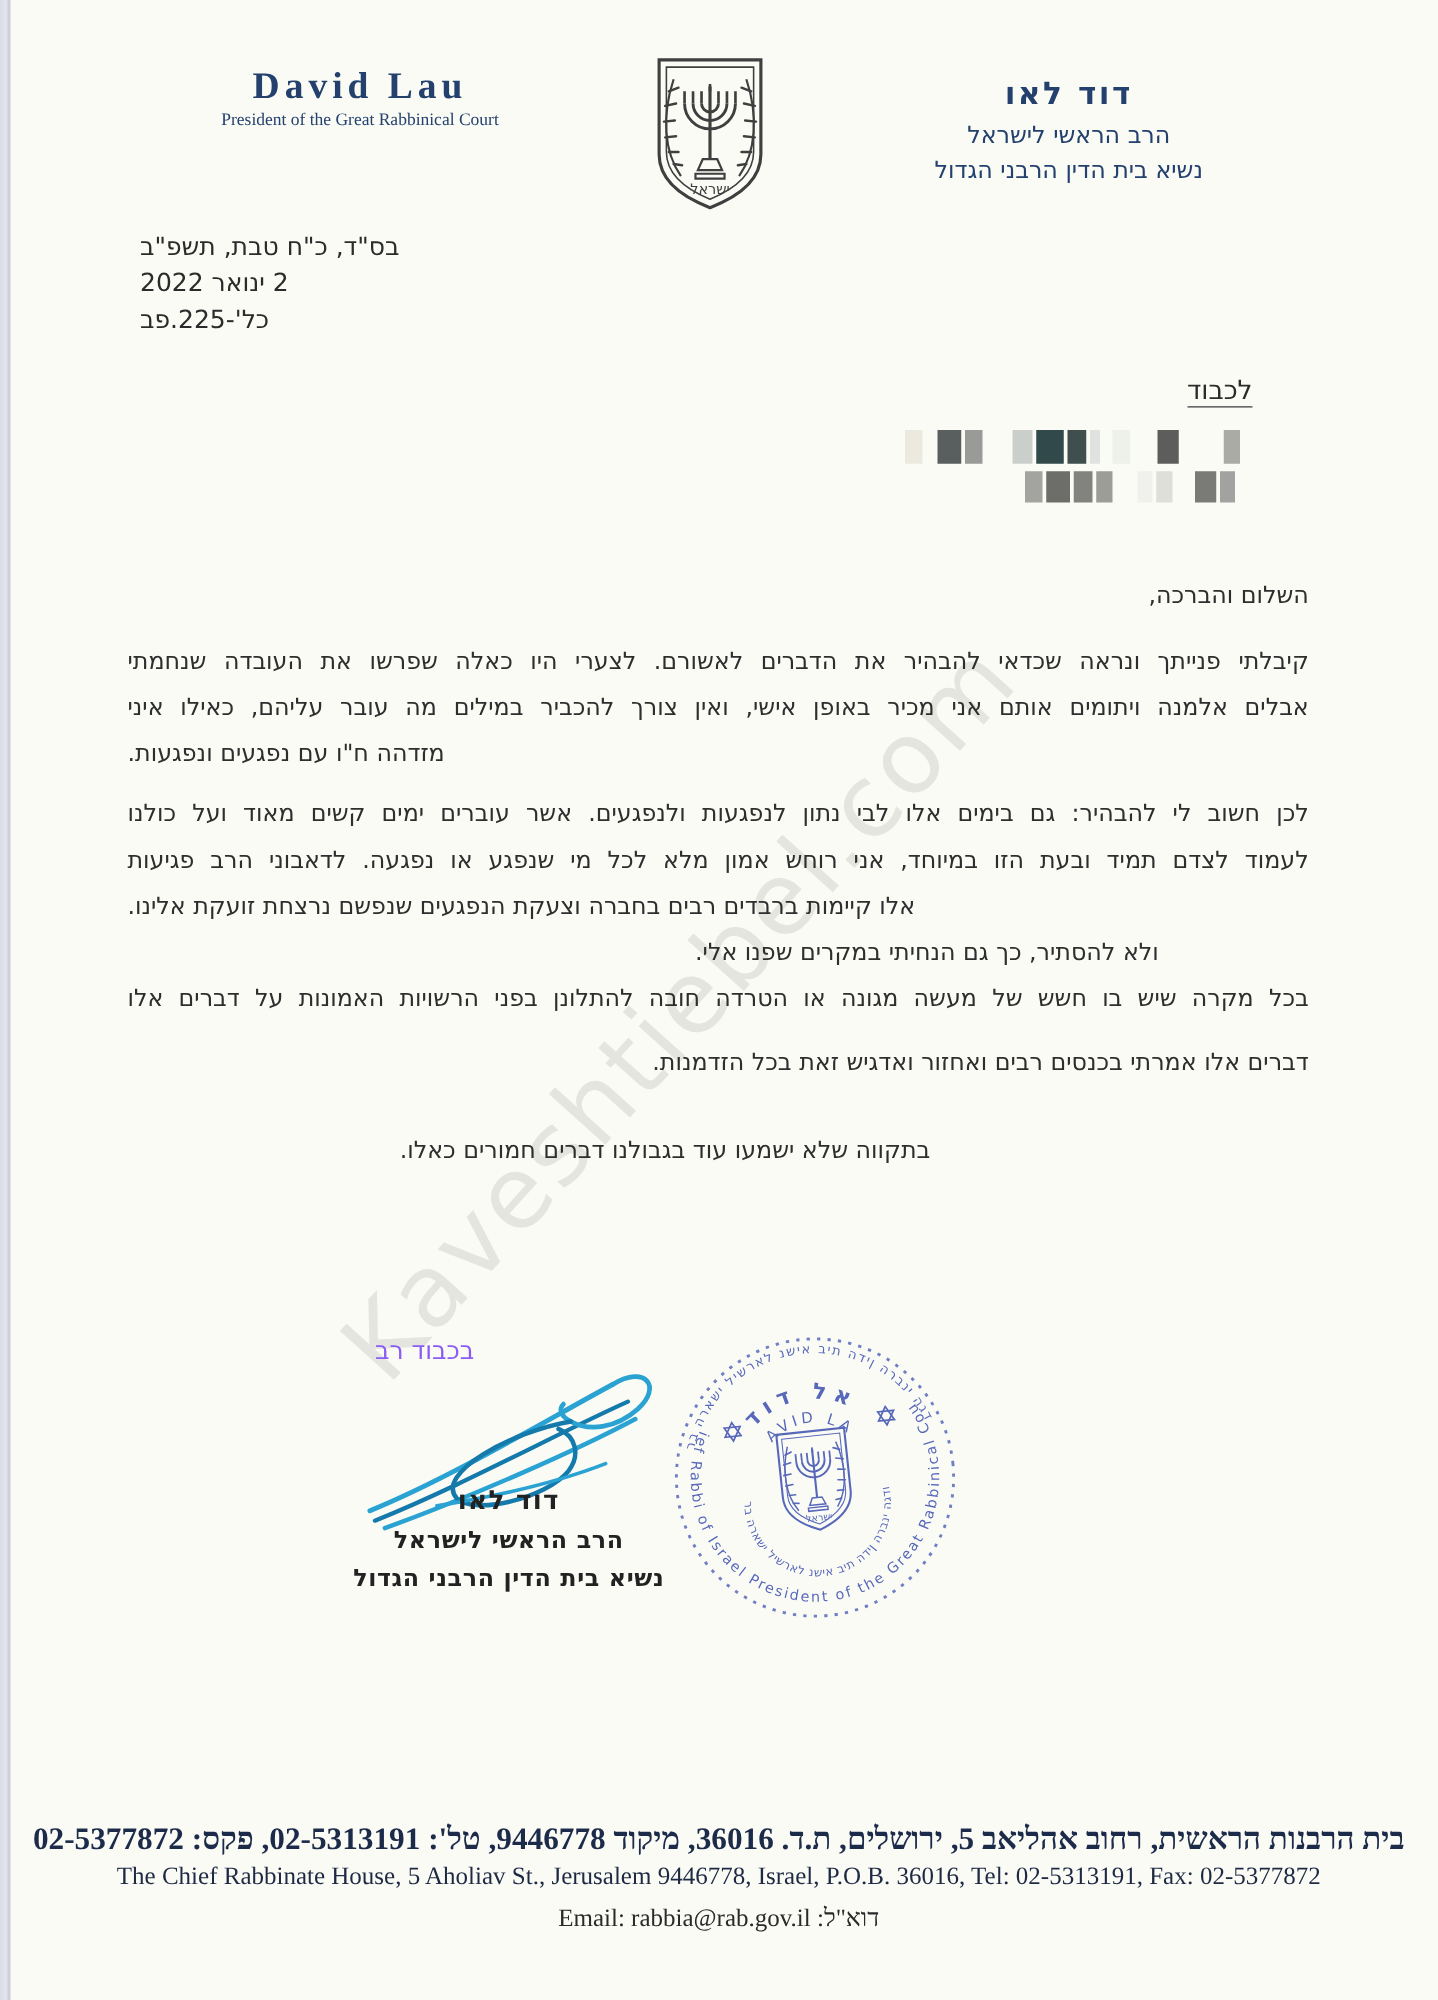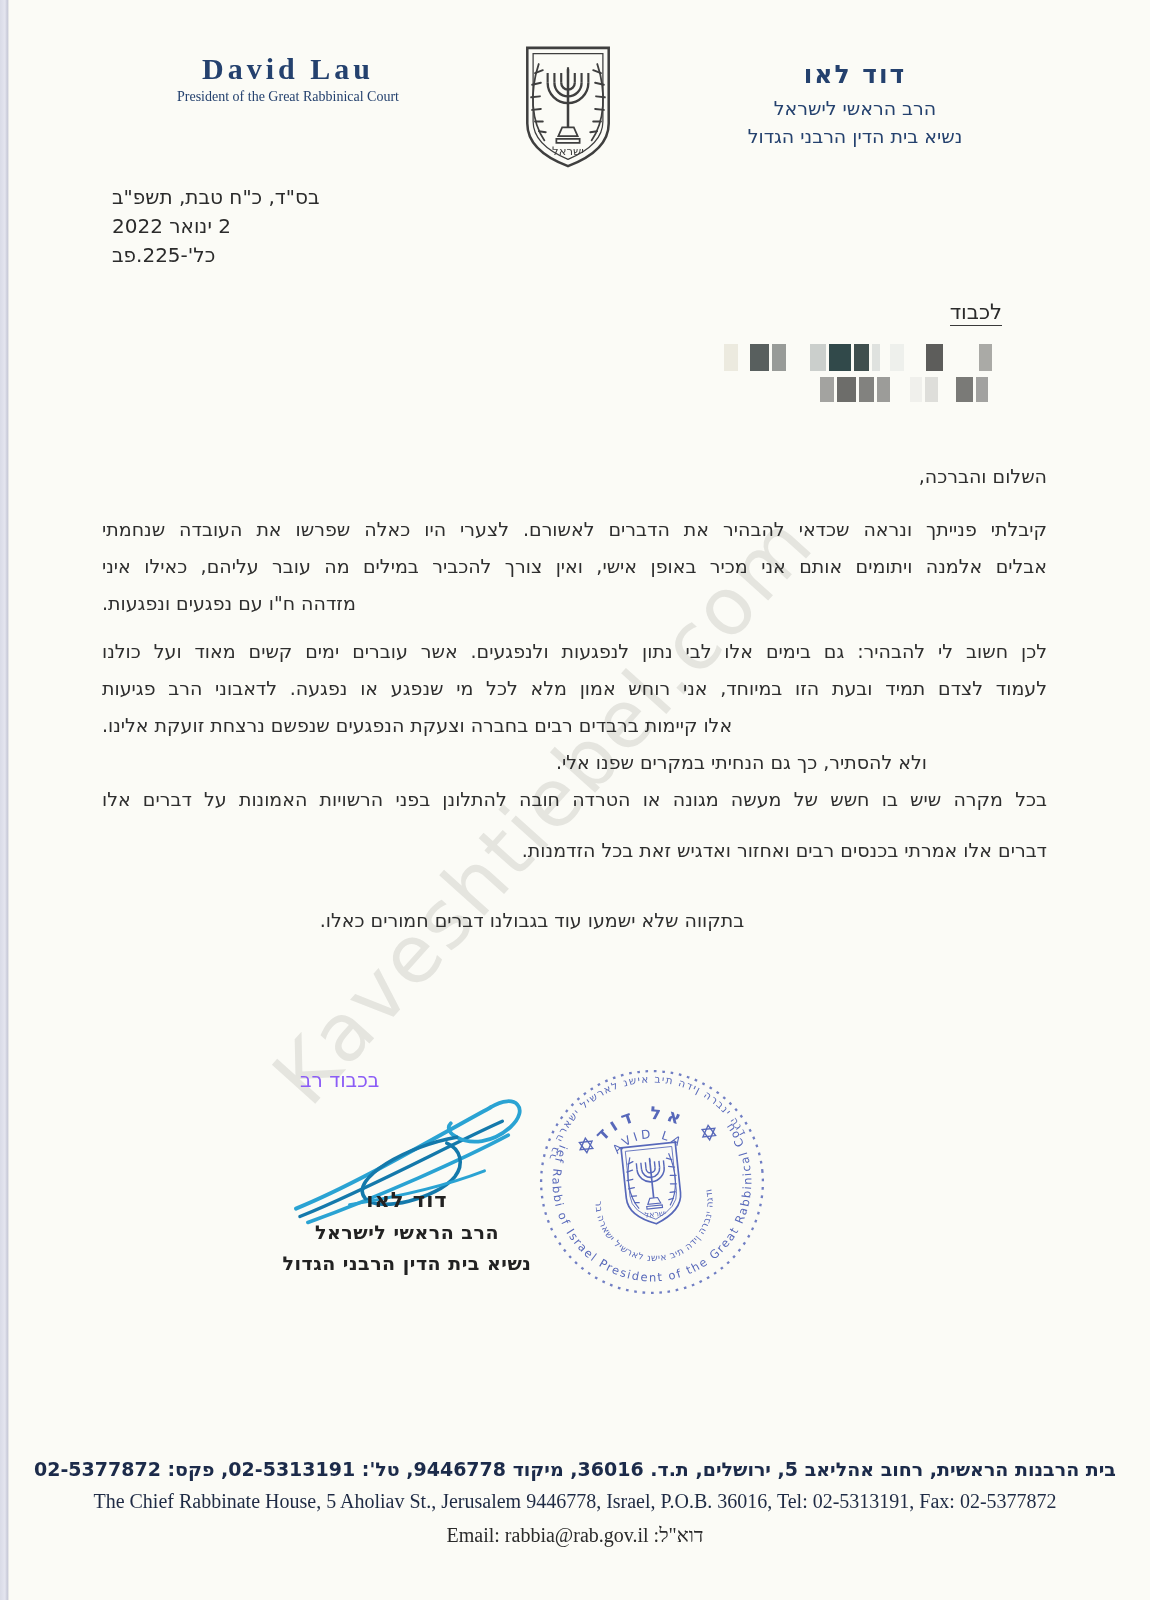--- a/index.html
+++ b/index.html
@@ -50,21 +50,21 @@
   .signature{position:absolute;left:290px;top:1086px;}
   .sign-name{position:absolute;left:262px;top:1188px;width:290px;text-align:center;direction:rtl;
     color:#222;}
   .sign-name .n{font-size:21px;font-weight:bold;letter-spacing:1px;}
   .sign-name .t{font-size:19px;font-weight:bold;margin-top:9px;letter-spacing:.5px;}
   
   .stamp{position:absolute;left:516px;top:1046px;transform:rotate(-6deg);opacity:.92;
     color:var(--stamp,#4a5cb5);}
   
   .footer{position:absolute;left:0;right:0;text-align:center;}
-  .f-he{top:1458px;direction:rtl;font-size:19px;font-weight:600;color:var(--footer,#1c2b4a);}
+  .f-he{top:1458px;direction:rtl;font-size:25px;font-weight:600;color:var(--footer,#1c2b4a);font-family:Liberation Serif, serif;}
   .f-en{top:1490px;font-family:"Liberation Serif","DejaVu Serif",serif;font-size:20px;color:#1e2a44;}
   .f-mail{top:1524px;direction:rtl;font-size:20px;color:#2a2a2a;
     font-family:"Liberation Serif","DejaVu Serif",serif;}
 </style>
 </head>
 <body>
 
 <svg width="0" height="0" style="position:absolute">
   <defs>
     <g id="emblemShape">

